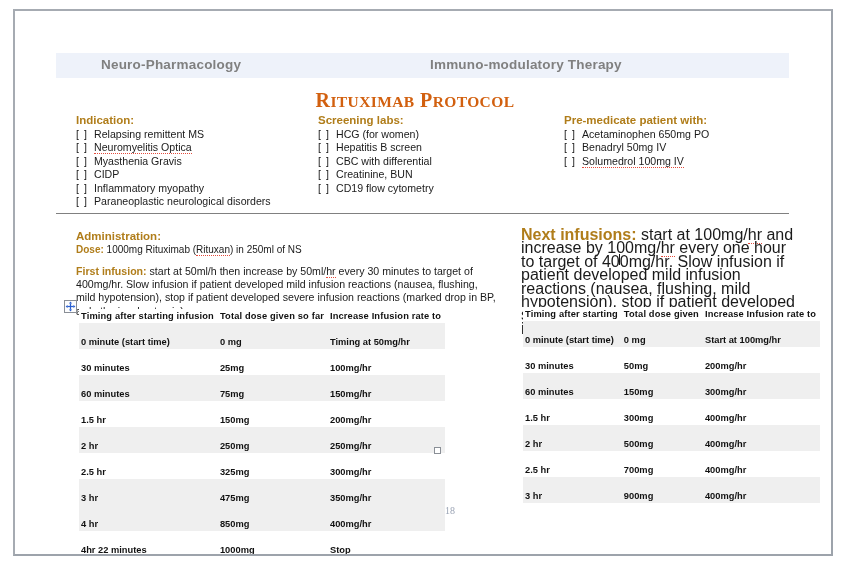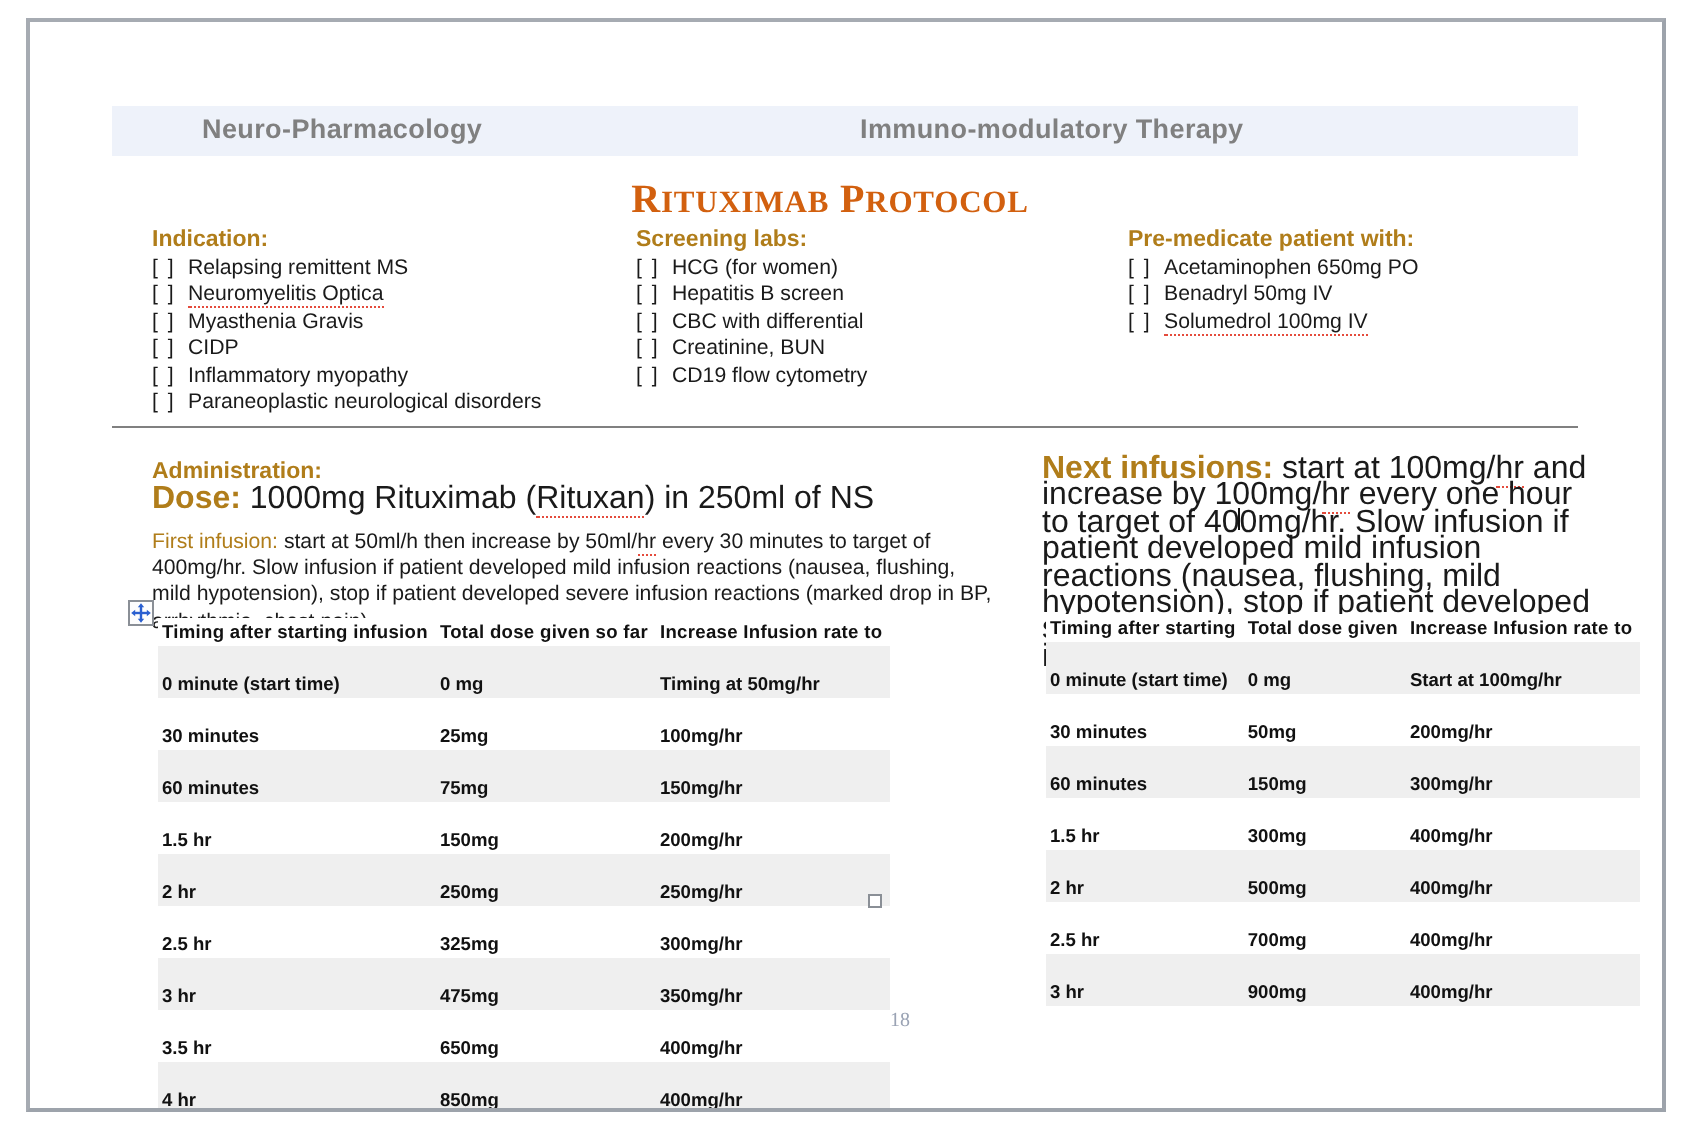--- a/index.html
+++ b/index.html
@@ -141,32 +141,32 @@
   #col-admin { position: absolute; left: 61px; top: 218px; width: 420px; }
   #col-next  { position: absolute; left: 506px; top: 217px; width: 278px; }
 
   .sec-heading {
     color: #b07d1a;
     font-weight: bold;
     font-size: 11.5px;
     line-height: 14px;
   }
   .dose-line {
-    font-size: 16px;
+    font-size: 10px;
     color: #1a1a1a;
     line-height: 14px;
   }
   .dose-line .lead { color: #b07d1a; font-weight: bold; }
   .para {
     font-size: 10.6px;
     color: #1a1a1a;
     line-height: 13.2px;
     margin-top: 8px;
   }
-  .para .lead { color: #b07d1a; font-weight: normal; }
+  .para .lead { color: #b07d1a; font-weight: bold; }
   .para-next {
     font-size: 16px;
     color: #1a1a1a;
     line-height: 13.4px;
   }
   .para-next .lead { color: #b07d1a; font-weight: bold; }
 
   
   table.proto {
     border-collapse: collapse;
@@ -369,25 +369,20 @@
           <tr class="plain">
             <td>2.5 hr</td>
             <td>325mg</td>
             <td>300mg/hr</td>
           </tr>
           <tr class="shaded">
             <td>3 hr</td>
             <td>475mg</td>
             <td>350mg/hr</td>
           </tr>
-          <tr class="plain">
-            <td>3.5 hr</td>
-            <td>650mg</td>
-            <td>400mg/hr</td>
-          </tr>
           <tr class="shaded">
             <td>4 hr</td>
             <td>850mg</td>
             <td>400mg/hr</td>
           </tr>
           <tr class="plain">
             <td>4hr 22 minutes</td>
             <td>1000mg</td>
             <td>Stop</td>
           </tr>

